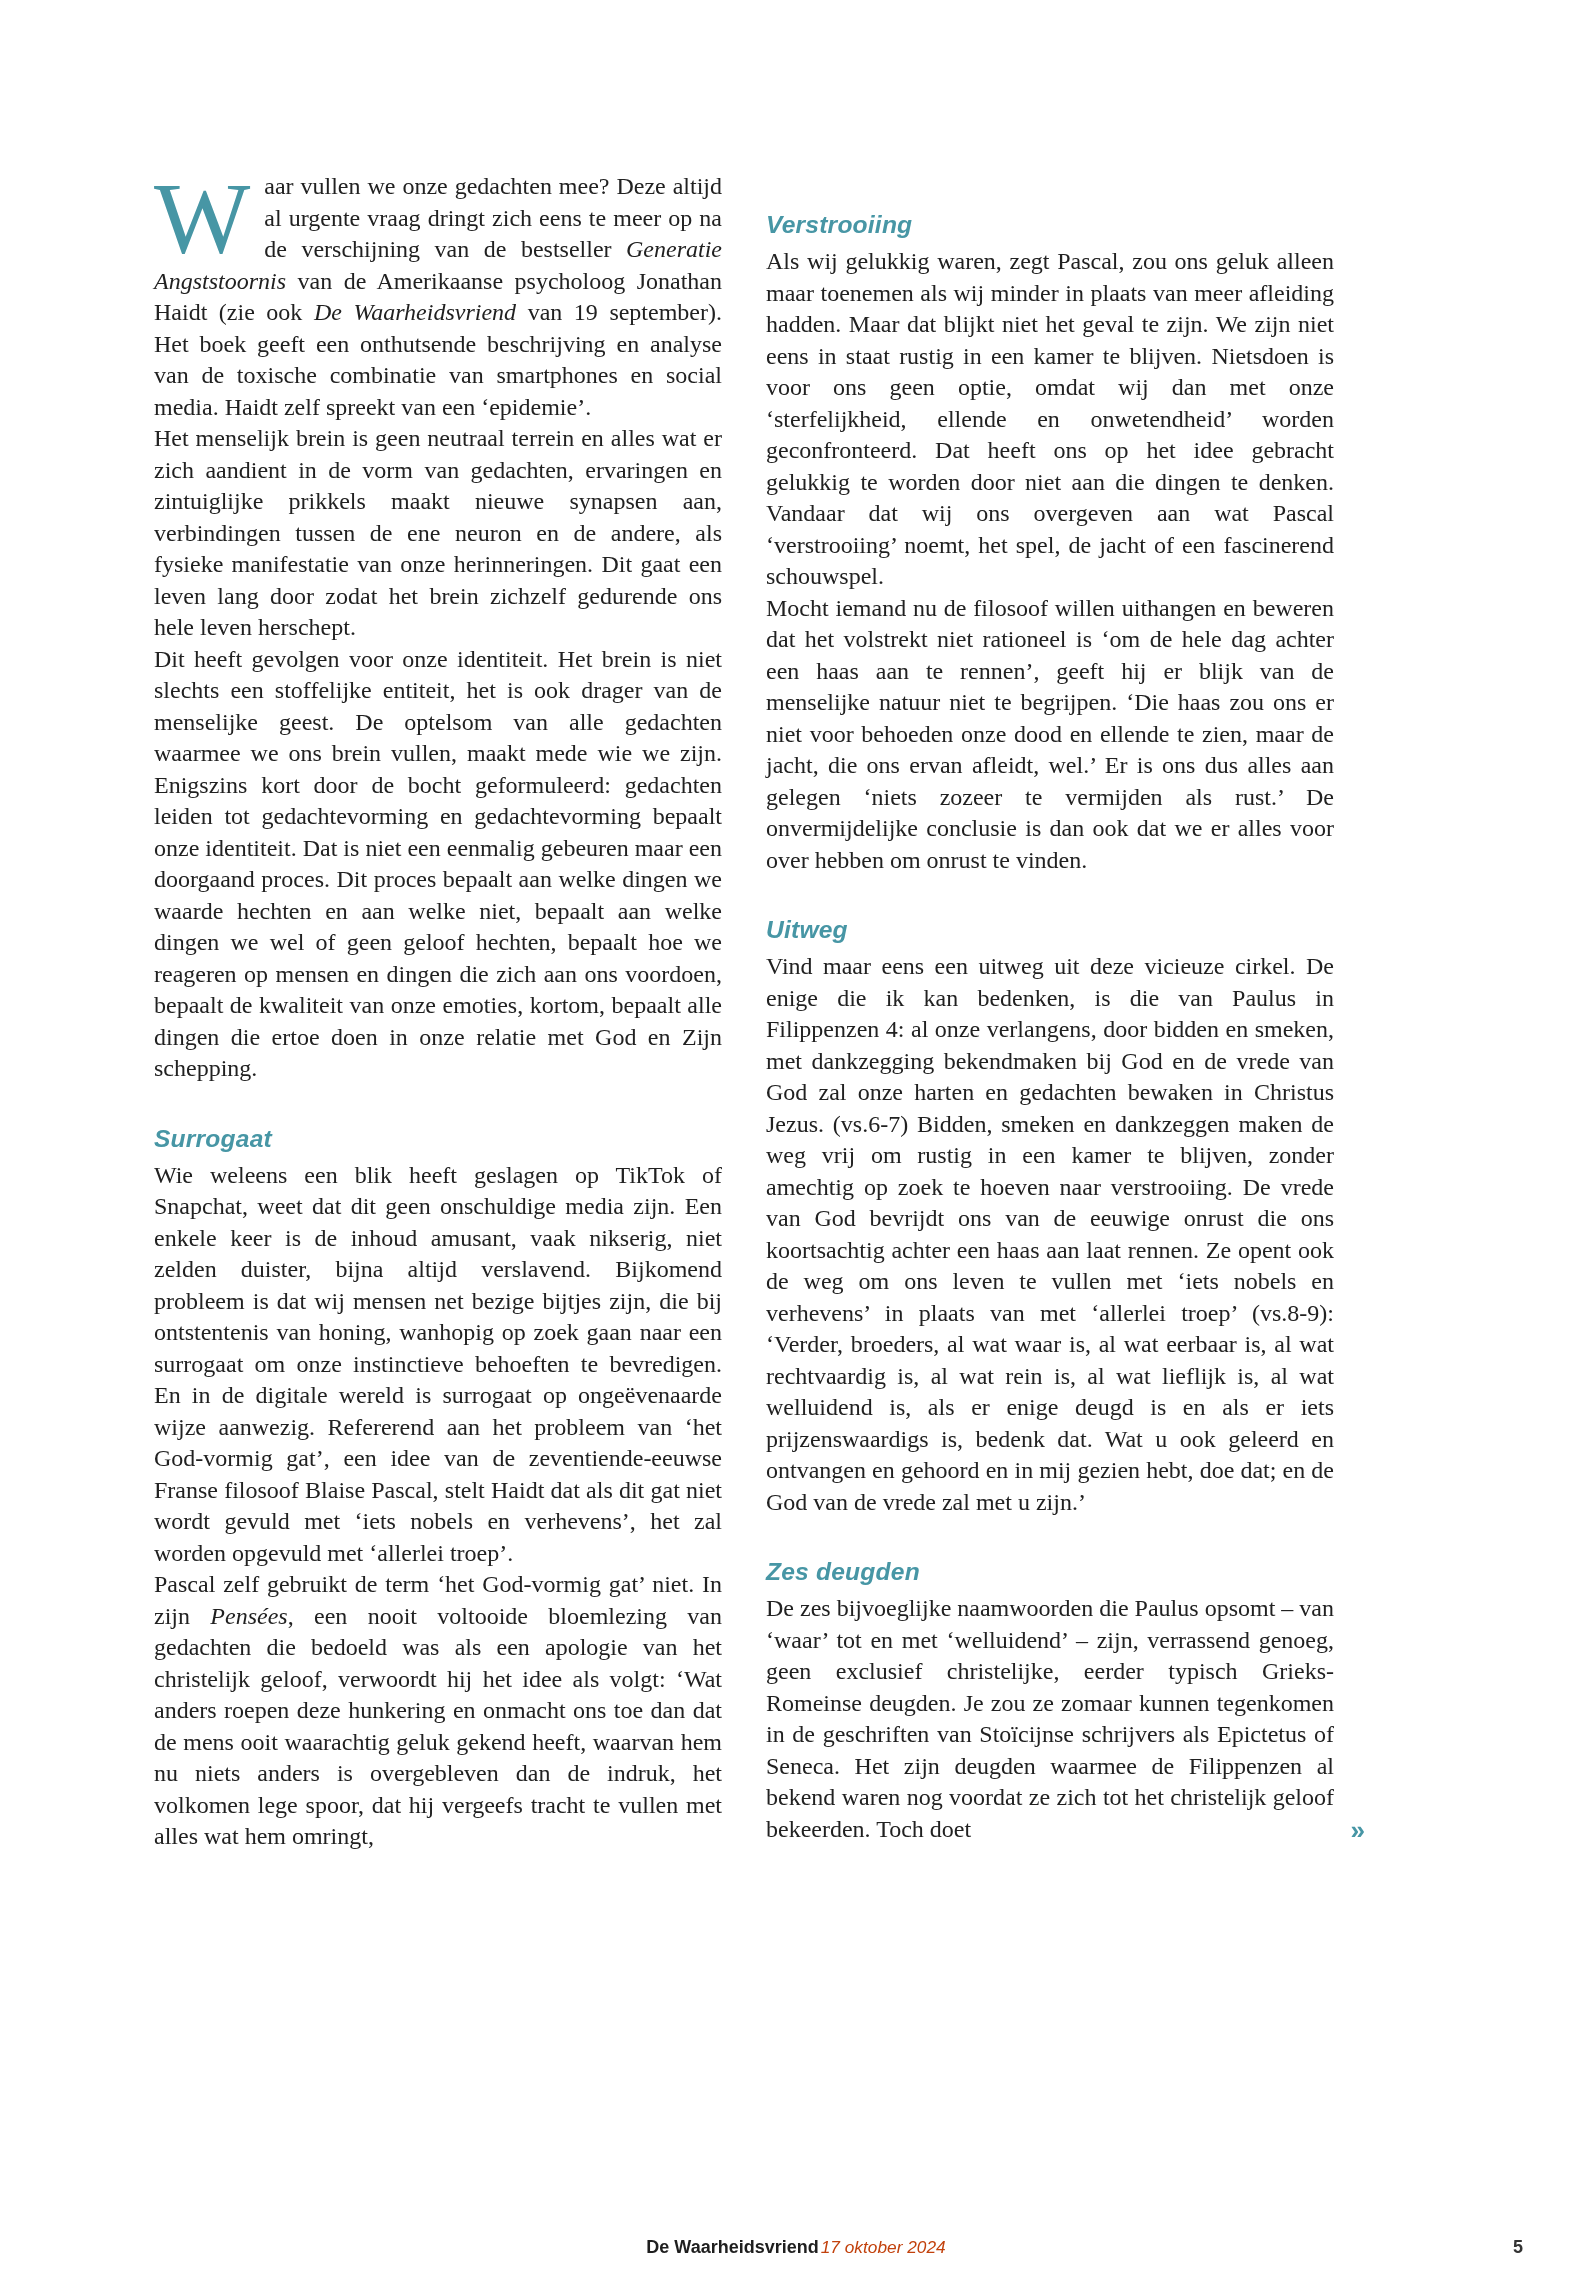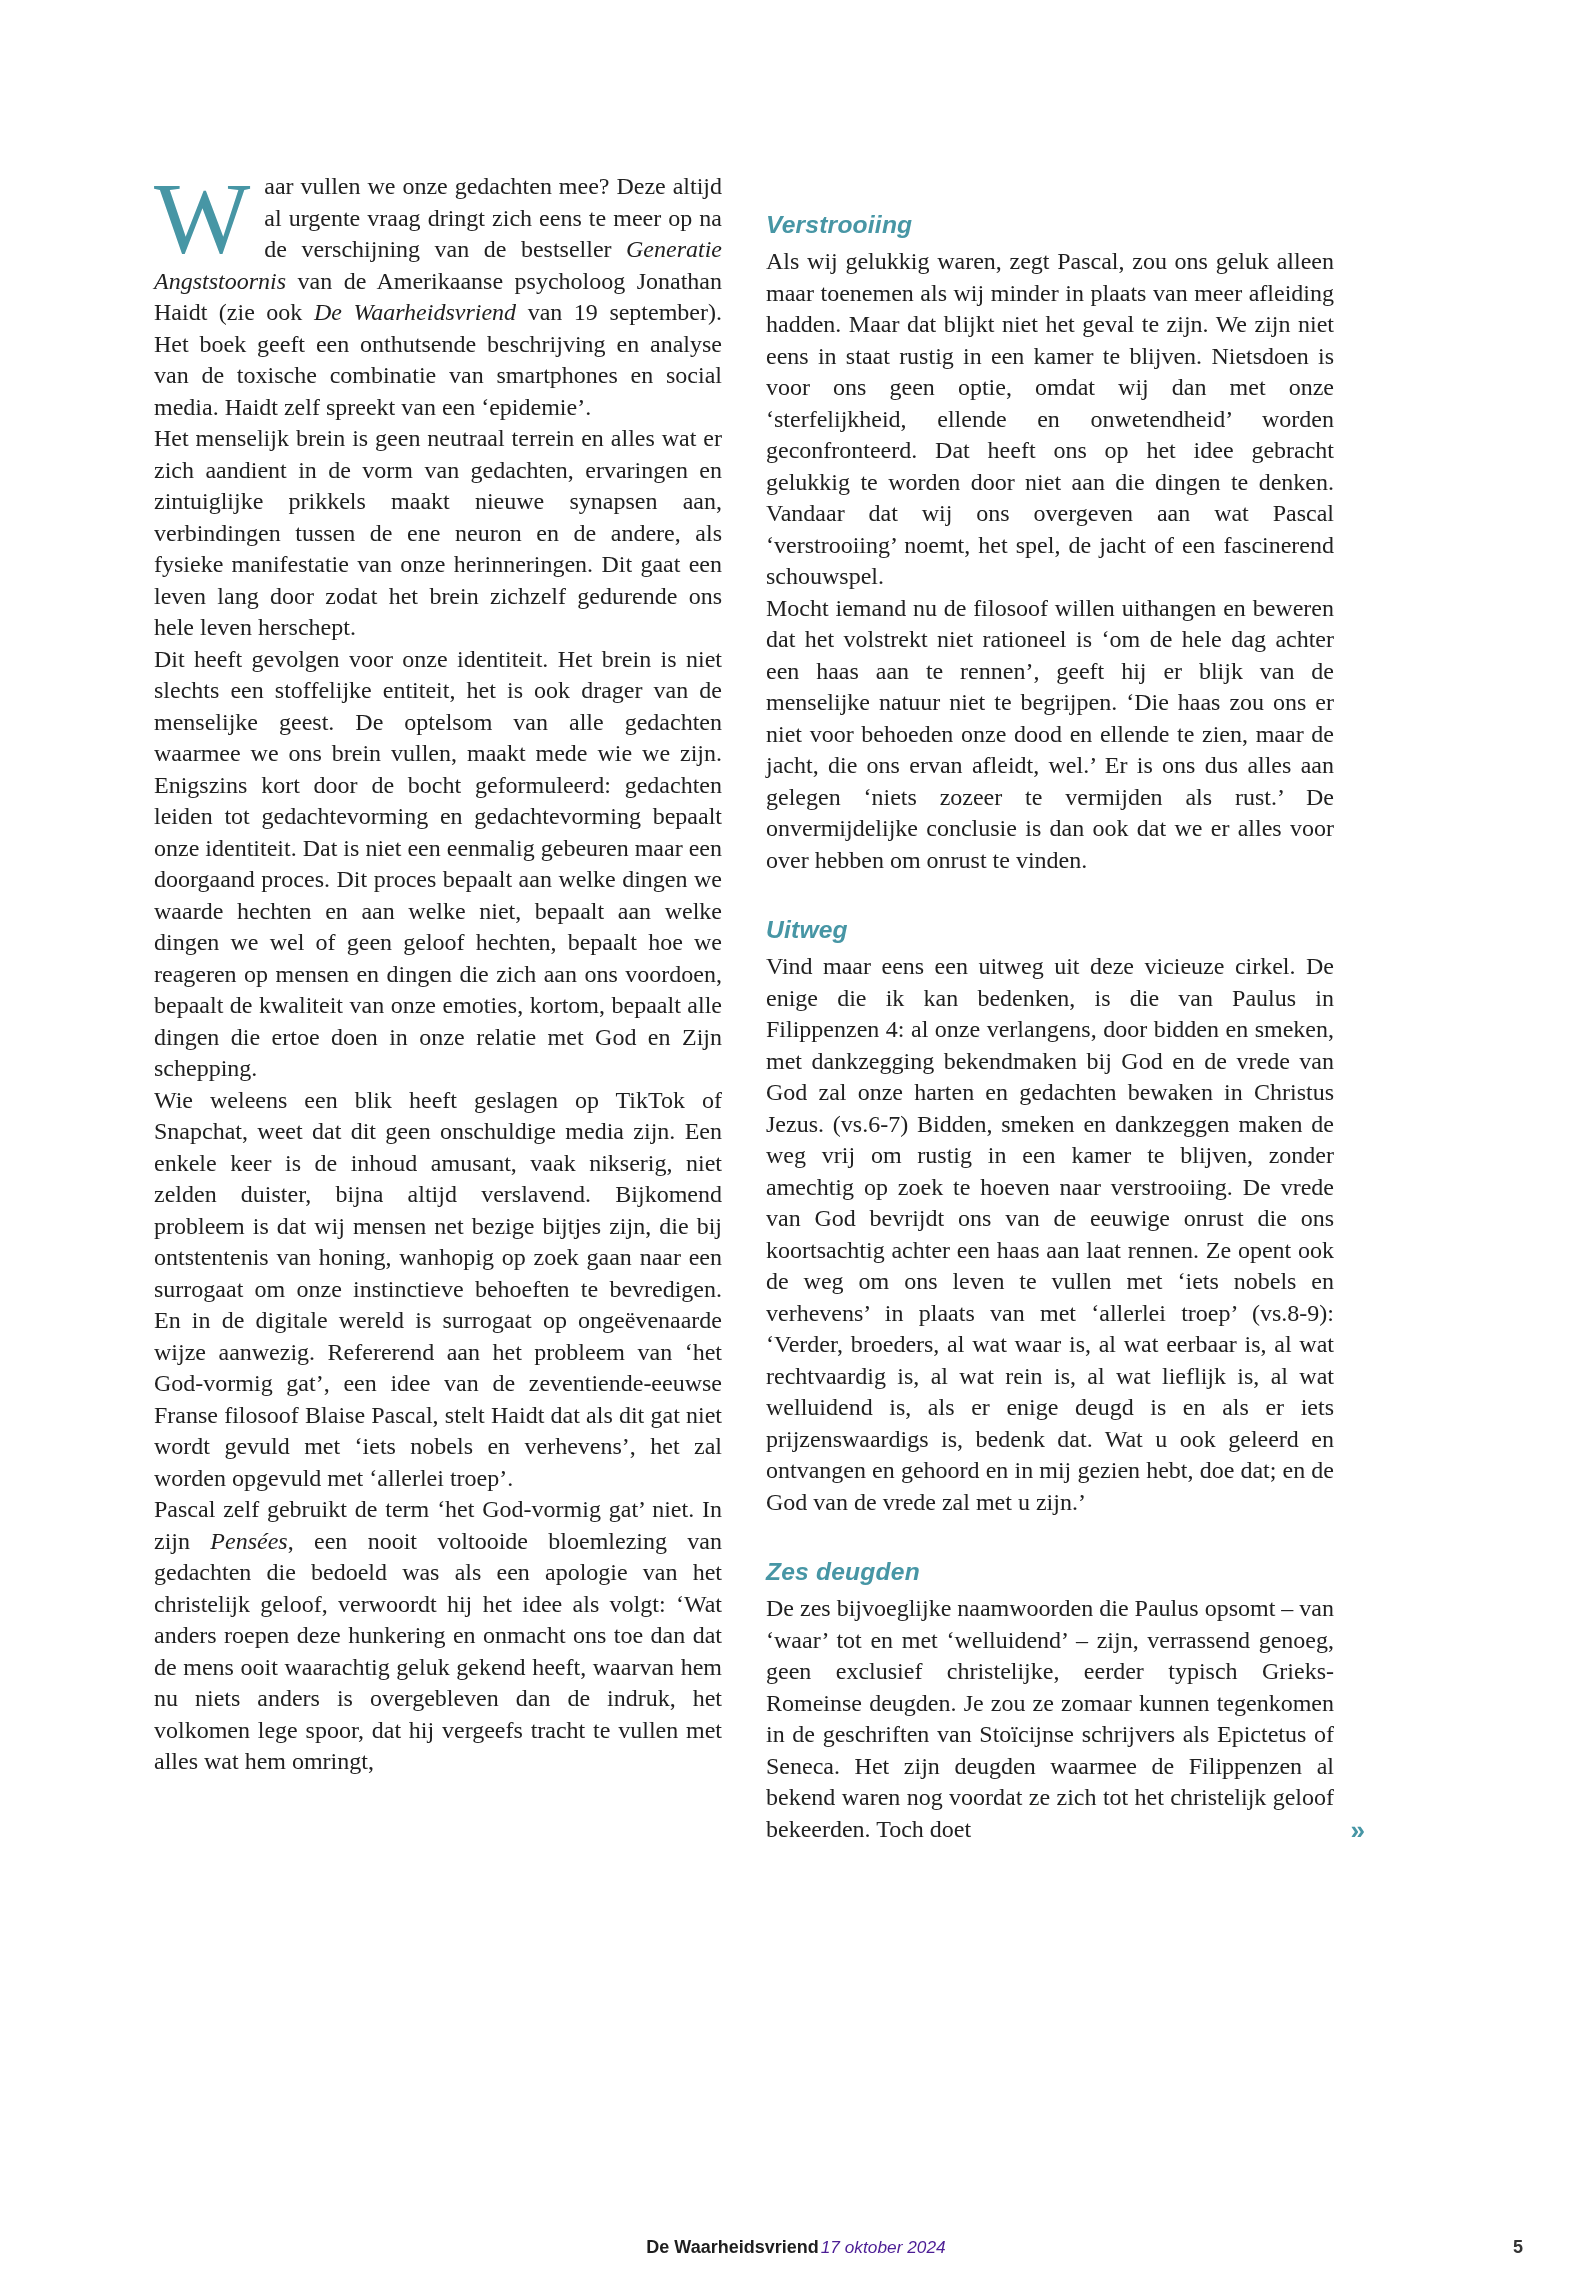--- a/index.html
+++ b/index.html
@@ -64,21 +64,21 @@
     width: 1592px;
     font-family: "Liberation Sans", sans-serif;
     font-size: 18px;
     color: #2b2b2b;
   }
   .footer-center { text-align: center; }
   .footer-name { font-weight: bold; color: #1e1e1e; }
   .footer-date {
     font-style: italic;
     font-weight: normal;
-    color: #4c1d95;
+    color: #c2410c;
     margin-left: 2px;
     font-size: 17.3px;
   }
   .page-number {
     position: absolute;
     right: 69px;
     top: 0;
     font-weight: bold;
     font-size: 18px;
     color: #333333;
@@ -90,20 +90,21 @@
 <div class="page">
 
   <div class="content">
 
     <div class="col">
       <p class="body"><span class="dropcap">W</span><span>aar vullen we onze gedachten mee? Deze altijd al urgente vraag dringt zich eens te meer op na de verschijning van de bestseller <em>Generatie Angststoornis</em> van de Amerikaanse psycholoog Jonathan Haidt (zie ook <em>De Waarheidsvriend</em> van 19 september). Het boek geeft een onthutsende beschrijving en analyse van de toxische combinatie van smartphones en social media. Haidt zelf spreekt van een ‘epidemie’.</span></p>
 
       <p class="body">Het menselijk brein is geen neutraal terrein en alles wat er zich aandient in de vorm van gedachten, ervaringen en zintuiglijke prikkels maakt nieuwe synapsen aan, verbindingen tussen de ene neuron en de andere, als fysieke manifestatie van onze herinneringen. Dit gaat een leven lang door zodat het brein zichzelf gedurende ons hele leven herschept.</p>
       <p class="body">Dit heeft gevolgen voor onze identiteit. Het brein is niet slechts een stoffelijke entiteit, het is ook drager van de menselijke geest. De optelsom van alle gedachten waarmee we ons brein vullen, maakt mede wie we zijn. Enigszins kort door de bocht geformuleerd: gedachten leiden tot gedachtevorming en gedachtevorming bepaalt onze identiteit. Dat is niet een eenmalig gebeuren maar een doorgaand proces. Dit proces bepaalt aan welke dingen we waarde hechten en aan welke niet, bepaalt aan welke dingen we wel of geen geloof hechten, bepaalt hoe we reageren op mensen en dingen die zich aan ons voordoen, bepaalt de kwaliteit van onze emoties, kortom, bepaalt alle dingen die ertoe doen in onze relatie met God en Zijn schepping.</p>
 
+      <h2 class="heading">Surrogaat</h2>
       <p class="body">Wie weleens een blik heeft geslagen op TikTok of Snapchat, weet dat dit geen onschuldige media zijn. Een enkele keer is de inhoud amusant, vaak nikserig, niet zelden duister, bijna altijd verslavend. Bijkomend probleem is dat wij mensen net bezige bijtjes zijn, die bij ontstentenis van honing, wanhopig op zoek gaan naar een surrogaat om onze instinctieve behoeften te bevredigen. En in de digitale wereld is surrogaat op ongeëvenaarde wijze aanwezig. Refererend aan het probleem van ‘het God-vormig gat’, een idee van de zeventiende-eeuwse Franse filosoof Blaise Pascal, stelt Haidt dat als dit gat niet wordt gevuld met ‘iets nobels en verhevens’, het zal worden opgevuld met ‘allerlei troep’.</p>
       <p class="body">Pascal zelf gebruikt de term ‘het God-vormig gat’ niet. In zijn <em>Pensées</em>, een nooit voltooide bloemlezing van gedachten die bedoeld was als een apologie van het christelijk geloof, verwoordt hij het idee als volgt: ‘Wat anders roepen deze hunkering en onmacht ons toe dan dat de mens ooit waarachtig geluk gekend heeft, waarvan hem nu niets anders is overgebleven dan de indruk, het volkomen lege spoor, dat hij vergeefs tracht te vullen met alles wat hem omringt,</p>
     </div>
 
     <div class="col">
 
       <h2 class="heading">Verstrooiing</h2>
       <p class="body">Als wij gelukkig waren, zegt Pascal, zou ons geluk alleen maar toenemen als wij minder in plaats van meer afleiding hadden. Maar dat blijkt niet het geval te zijn. We zijn niet eens in staat rustig in een kamer te blijven. Nietsdoen is voor ons geen optie, omdat wij dan met onze ‘sterfelijkheid, ellende en onwetendheid’ worden geconfronteerd. Dat heeft ons op het idee gebracht gelukkig te worden door niet aan die dingen te denken. Vandaar dat wij ons overgeven aan wat Pascal ‘verstrooiing’ noemt, het spel, de jacht of een fascinerend schouwspel.</p>
       <p class="body">Mocht iemand nu de filosoof willen uithangen en beweren dat het volstrekt niet rationeel is ‘om de hele dag achter een haas aan te rennen’, geeft hij er blijk van de menselijke natuur niet te begrijpen. ‘Die haas zou ons er niet voor behoeden onze dood en ellende te zien, maar de jacht, die ons ervan afleidt, wel.’ Er is ons dus alles aan gelegen ‘niets zozeer te vermijden als rust.’ De onvermijdelijke conclusie is dan ook dat we er alles voor over hebben om onrust te vinden.</p>
 

